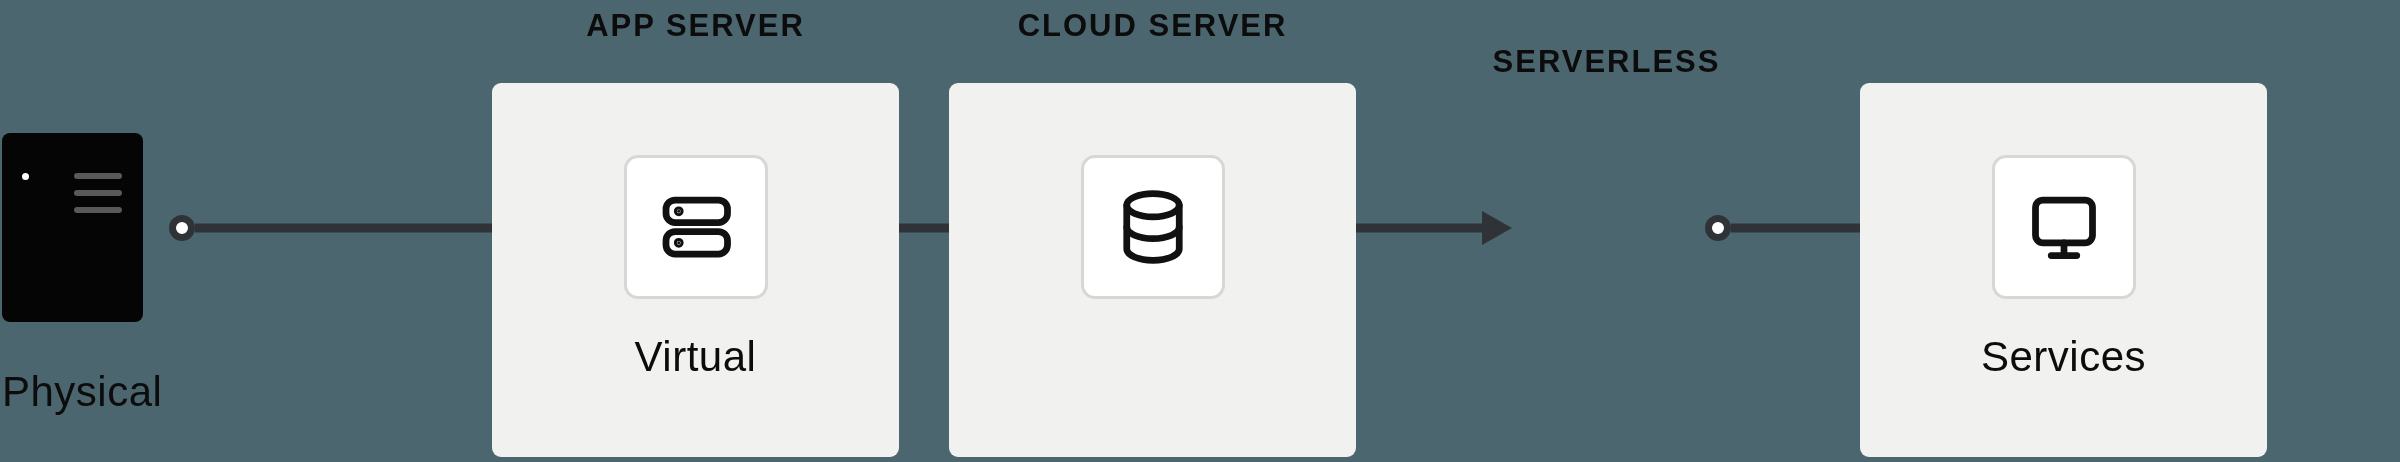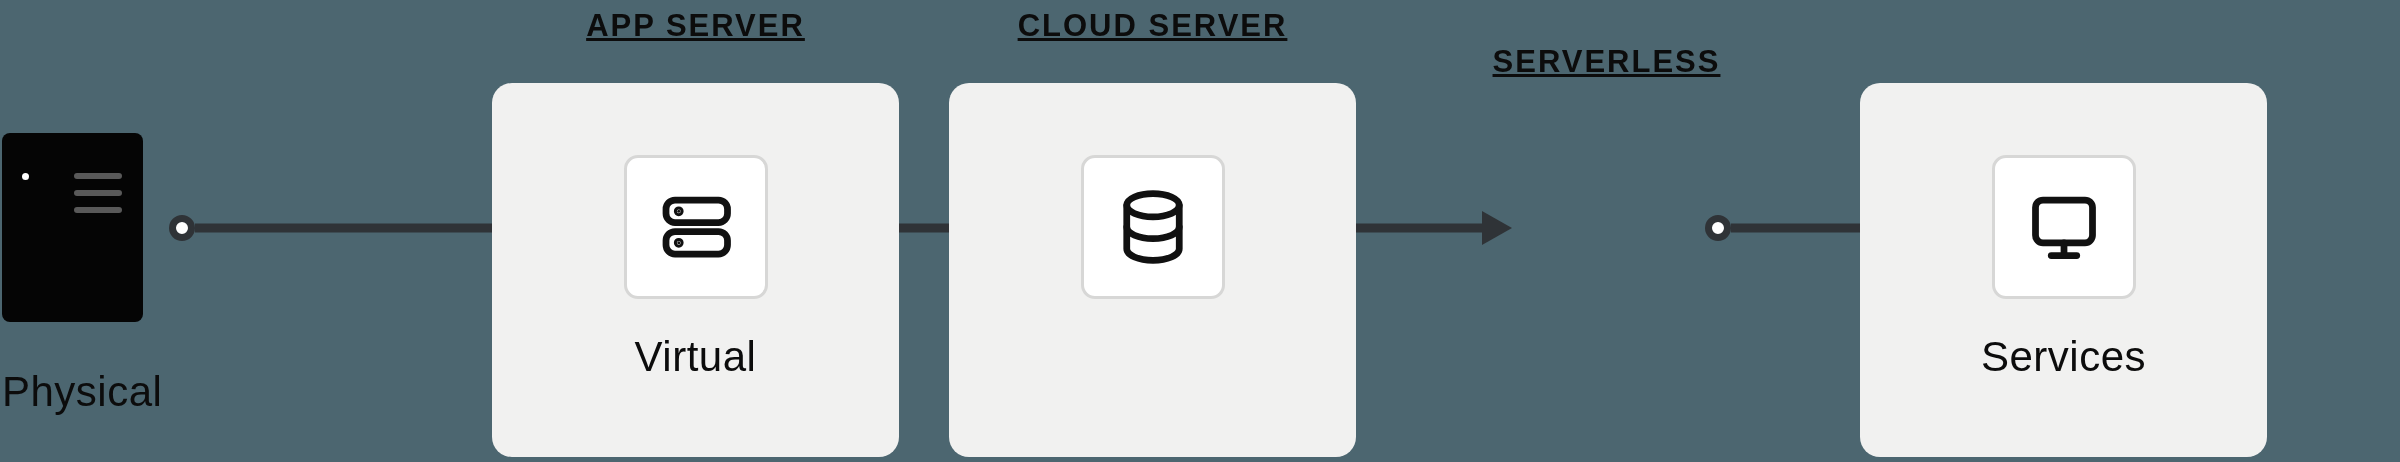--- a/index.html
+++ b/index.html
@@ -62,30 +62,29 @@
   .stage-header {
     position: absolute;
     top: 8px;
     width: 407px;
     text-align: center;
     font-size: 31px;
     font-weight: 700;
     letter-spacing: 2px;
     color: #0C0C0C;
     white-space: nowrap;
-    text-decoration: underline;
   }
 
   
   .card {
     position: absolute;
     top: 83px;
     width: 407px; height: 374px;
     background: #F1F1F0;
-    border-radius: 20px;
+    border-radius: 9px;
   }
   .icon-box {
     position: absolute;
     left: 50%; top: 72px;
     transform: translateX(-50%);
     width: 144px; height: 144px;
     box-sizing: border-box;
     background: #FFFFFF;
     border: 3px solid #D7D7D6;
     border-radius: 14px;

